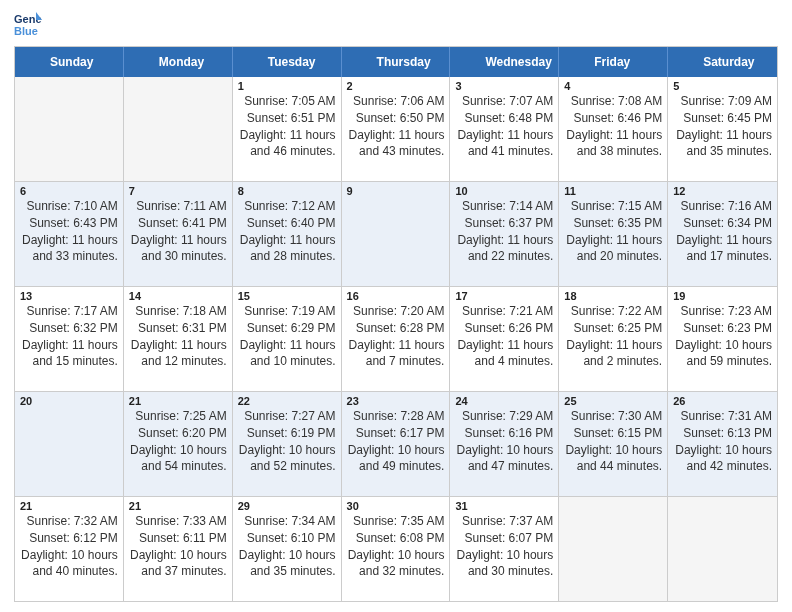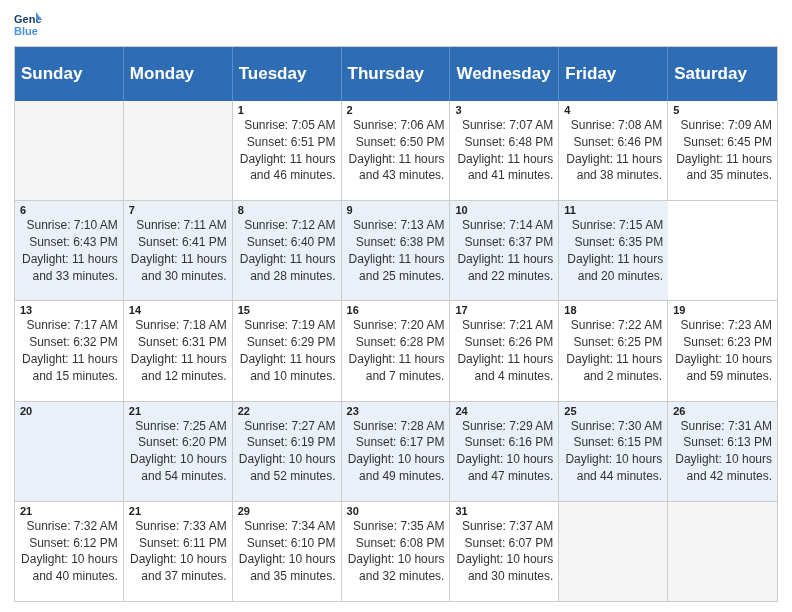--- a/index.html
+++ b/index.html
@@ -60,24 +60,25 @@
       flex-direction: column;
       border: 1px solid #ccc;
     }
     .cal-header {
       display: grid;
       grid-template-columns: repeat(7, 1fr);
       background: #2e6db4;
     }
     .cal-header-cell {
       color: #fff;
-      font-size: 17px;
+      font-size: 12px;
       font-weight: bold;
-      padding: 17px 6px;
+      padding: 8px 6px;
       border-right: 1px solid #5a8fd0;
+      margin-left: 29px;
     }
     .cal-header-cell:last-child { border-right: none; }
     .cal-body {
       flex: 1;
       display: flex;
       flex-direction: column;
     }
     .cal-row {
       display: grid;
       grid-template-columns: repeat(7, 1fr);
@@ -193,35 +194,38 @@
 Daylight: 11 hours and 30 minutes.</div>
           </div>
           <div class="cal-cell alt-row">
             <span class="day-num">8</span>
             <div class="day-info">Sunrise: 7:12 AM
 Sunset: 6:40 PM
 Daylight: 11 hours and 28 minutes.</div>
           </div>
           <div class="cal-cell alt-row">
             <span class="day-num">9</span>
-            <div class="day-info">Sunrise: 7:13 AM
-Sunset: 6:38 PM
-Daylight: 11 hours and 25 minutes.</div>
           </div>
           <div class="cal-cell alt-row">
             <span class="day-num">10</span>
             <div class="day-info">Sunrise: 7:14 AM
 Sunset: 6:37 PM
 Daylight: 11 hours and 22 minutes.</div>
           </div>
           <div class="cal-cell alt-row">
             <span class="day-num">11</span>
             <div class="day-info">Sunrise: 7:15 AM
 Sunset: 6:35 PM
 Daylight: 11 hours and 20 minutes.</div>
+          </div>
+          <div class="cal-cell alt-row">
+            <span class="day-num">12</span>
+            <div class="day-info">Sunrise: 7:16 AM
+Sunset: 6:34 PM
+Daylight: 11 hours and 17 minutes.</div>
           </div>
         </div>
         <div class="cal-row">
           <div class="cal-cell">
             <span class="day-num">13</span>
             <div class="day-info">Sunrise: 7:17 AM
 Sunset: 6:32 PM
 Daylight: 11 hours and 15 minutes.</div>
           </div>
           <div class="cal-cell">

